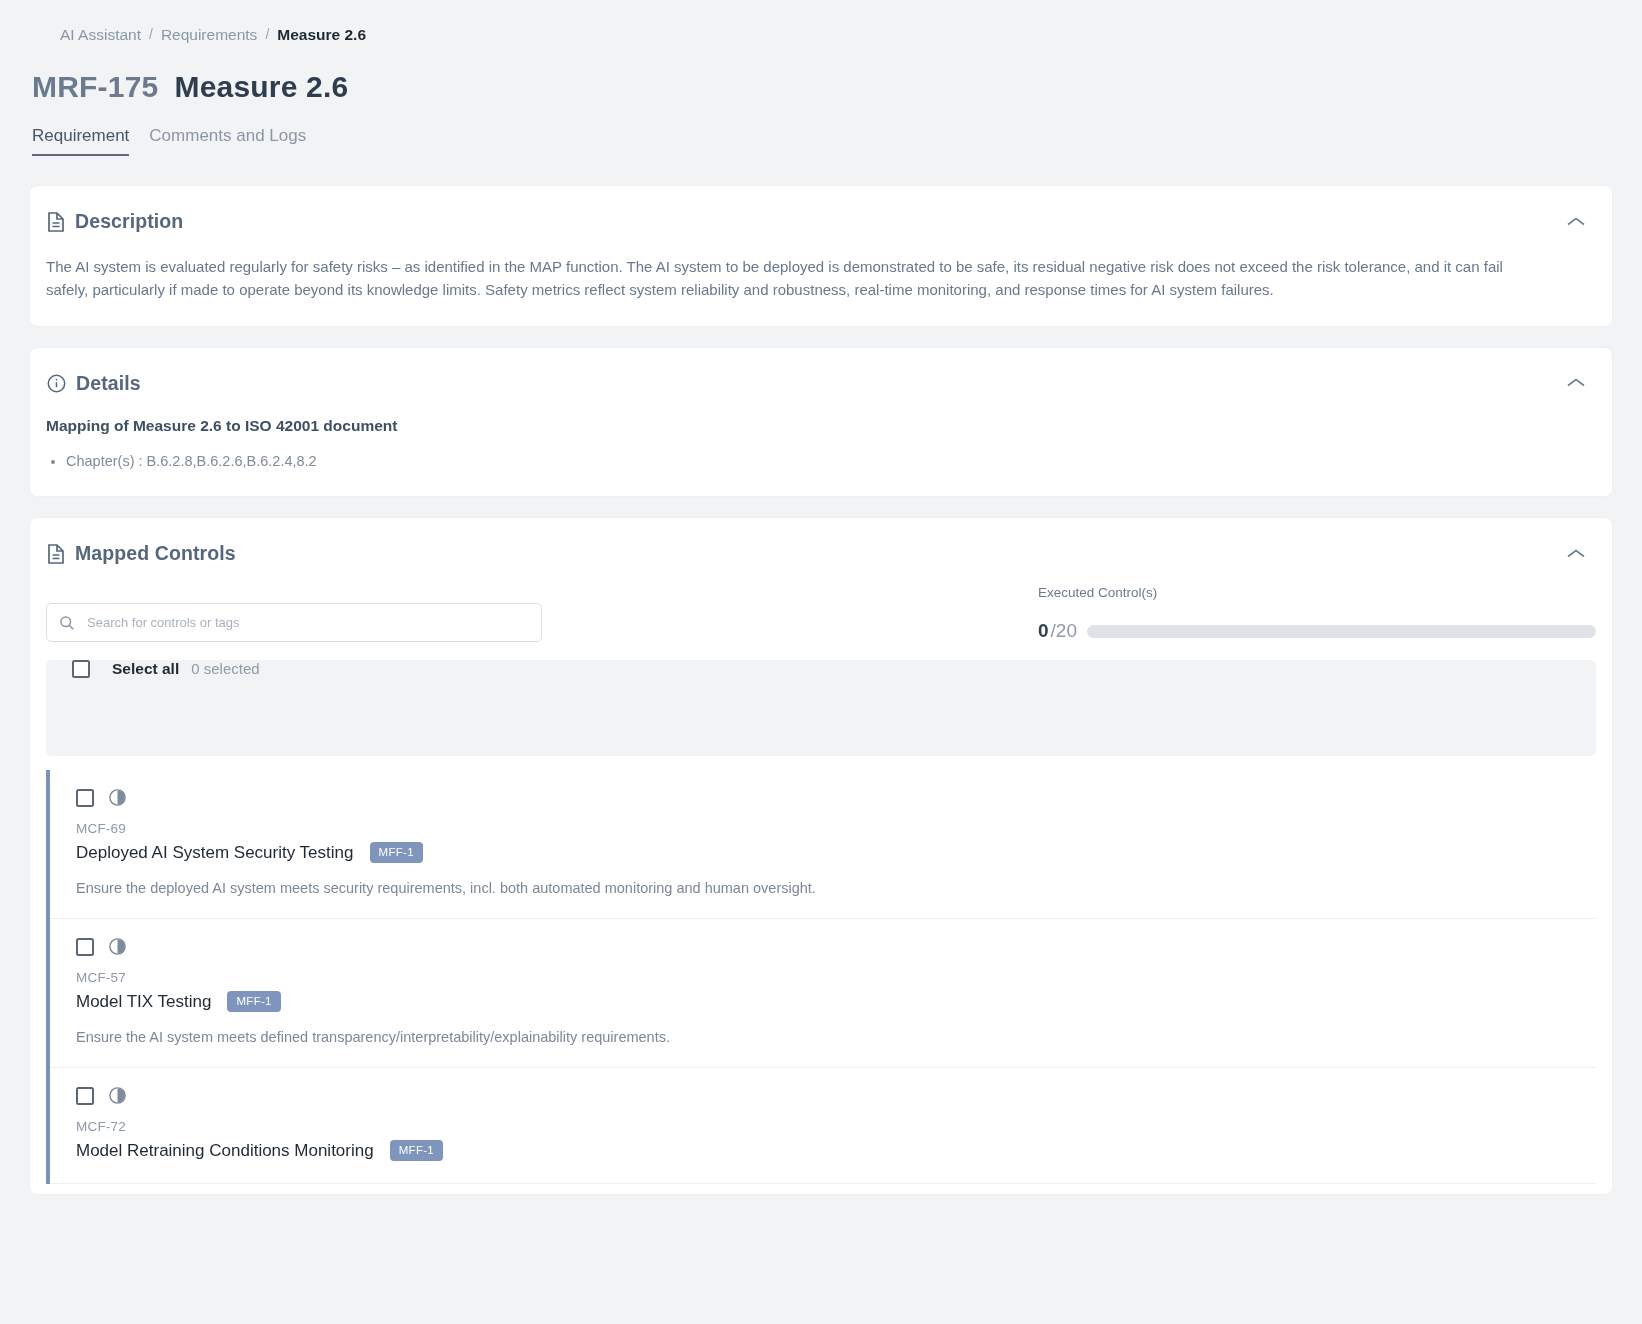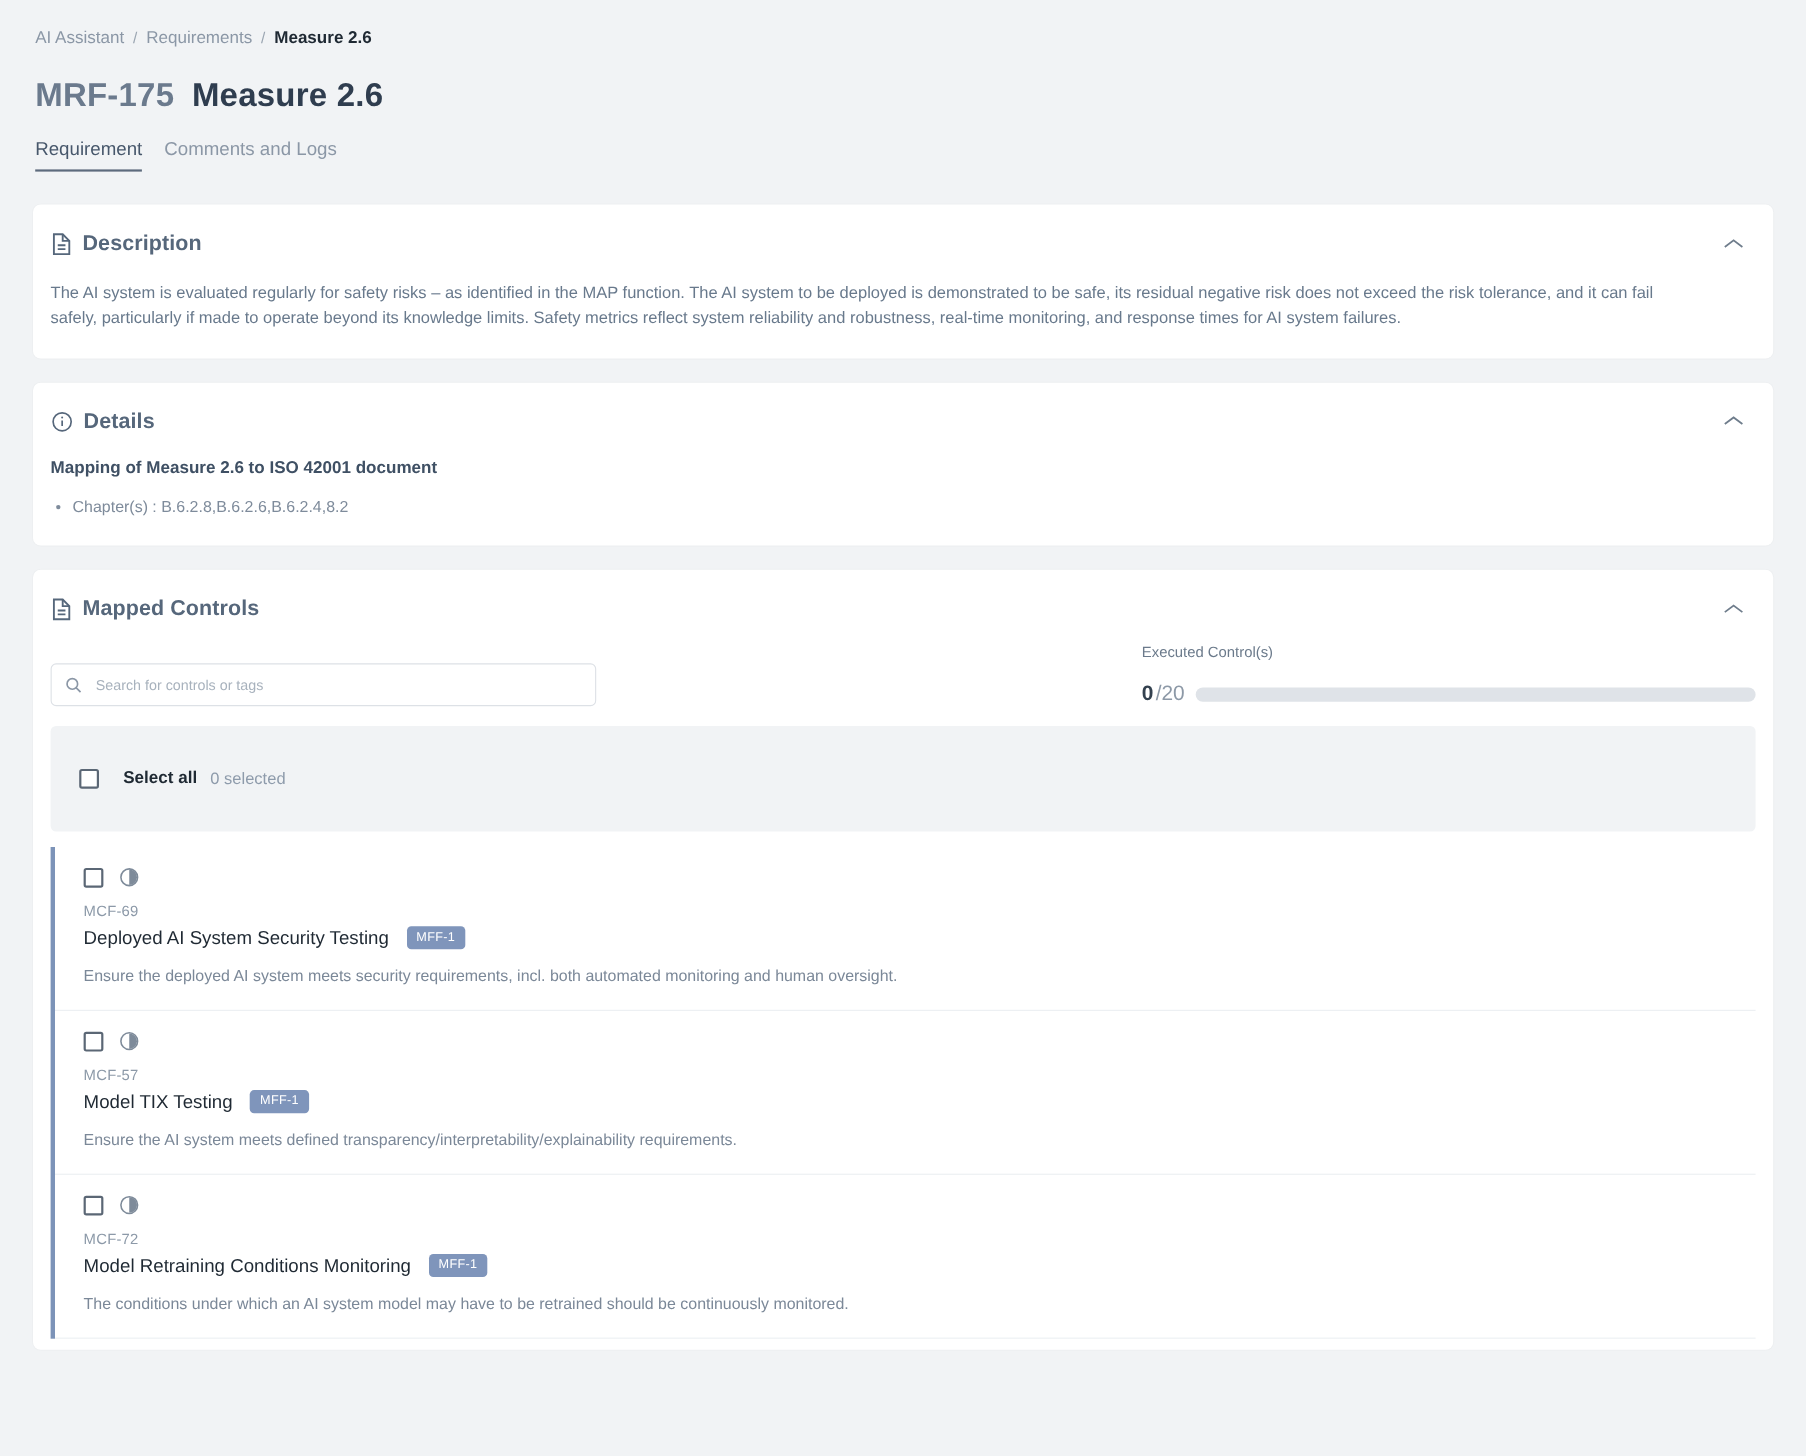--- a/index.html
+++ b/index.html
@@ -12,20 +12,21 @@
   }
   body { padding-bottom: 40px; }
 
   .page { width: 1642px; padding: 0 30px; }
 
   
   .breadcrumb {
     display: flex; gap: 8px;
     padding: 26px 0 0 2px;
     font-size: 15.5px;
+    margin-left: 28px;
   }
   .crumb-link { color: #8b97a6; text-decoration: none; }
   .crumb-sep { color: #9aa5b1; font-size: 14px; }
   .crumb-current { color: #1f2933; font-weight: 700; }
 
   
   .title-row {
     display: flex; align-items: baseline; gap: 16px;
     padding: 26px 0 0 2px;
   }
@@ -113,21 +114,21 @@
   .exec-den { font-size: 19px; color: #8d99a7; font-weight: 400; }
   .exec-bar {
     flex: 1; height: 13px; border-radius: 7px; background: #dfe3e8; position: relative;
   }
   .exec-fill { height: 100%; border-radius: 7px; background: #7c93b8; width: 0%; }
 
   
   .selectall {
     margin: 12px 16px 0 16px;
     background: #f1f3f5; border-radius: 5px;
-    height: 96px; display: flex; align-items: center; padding: 0 26px;
+    height: 96px; display: flex; align-items: flex-start; padding: 0 26px;
   }
   .cbox {
     width: 18px; height: 18px; border: 2px solid #5b6775;
     border-radius: 2.5px; background: #fff; cursor: pointer; flex: none;
   }
   .sa-label { font-size: 15.5px; font-weight: 700; color: #1f2933; margin-left: 22px; }
   .sa-count { font-size: 15px; color: #8e9bab; margin-left: 12px; }
 
   
   .ctrl-list { margin: 14px 16px 0 16px; border-left: 4px solid #7c93b8; }
@@ -304,19 +305,18 @@
               <circle cx="10" cy="10" r="8"></circle>
               <path d="M10 2.6a7.4 7.4 0 0 1 0 14.8z" fill="#7e8b9a" stroke="none"></path>
             </svg>
           </span>
         </div>
         <div class="ctrl-code">MCF-72</div>
         <div class="ctrl-name-row">
           <span class="ctrl-name">Model Retraining Conditions Monitoring</span>
           <span class="tag">MFF-1</span>
         </div>
-        <div class="ctrl-desc">The conditions under which an AI system model may have to be retrained should be continuously monitored.</div>
       </div>
 
     </div>
   </div>
 
 </div>
 
 </body></html>

